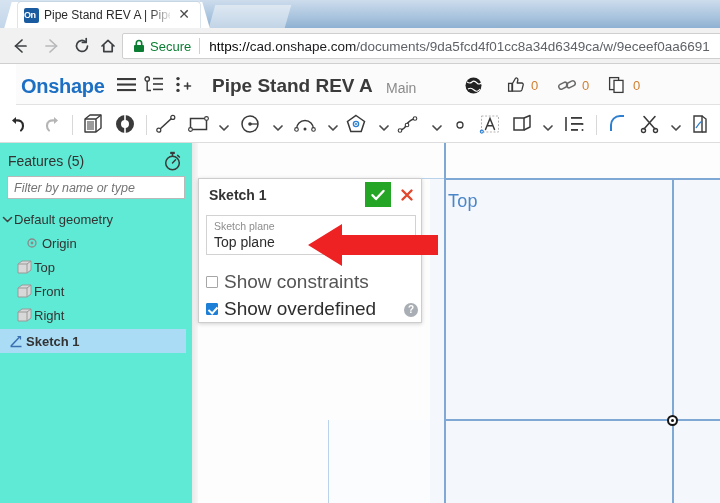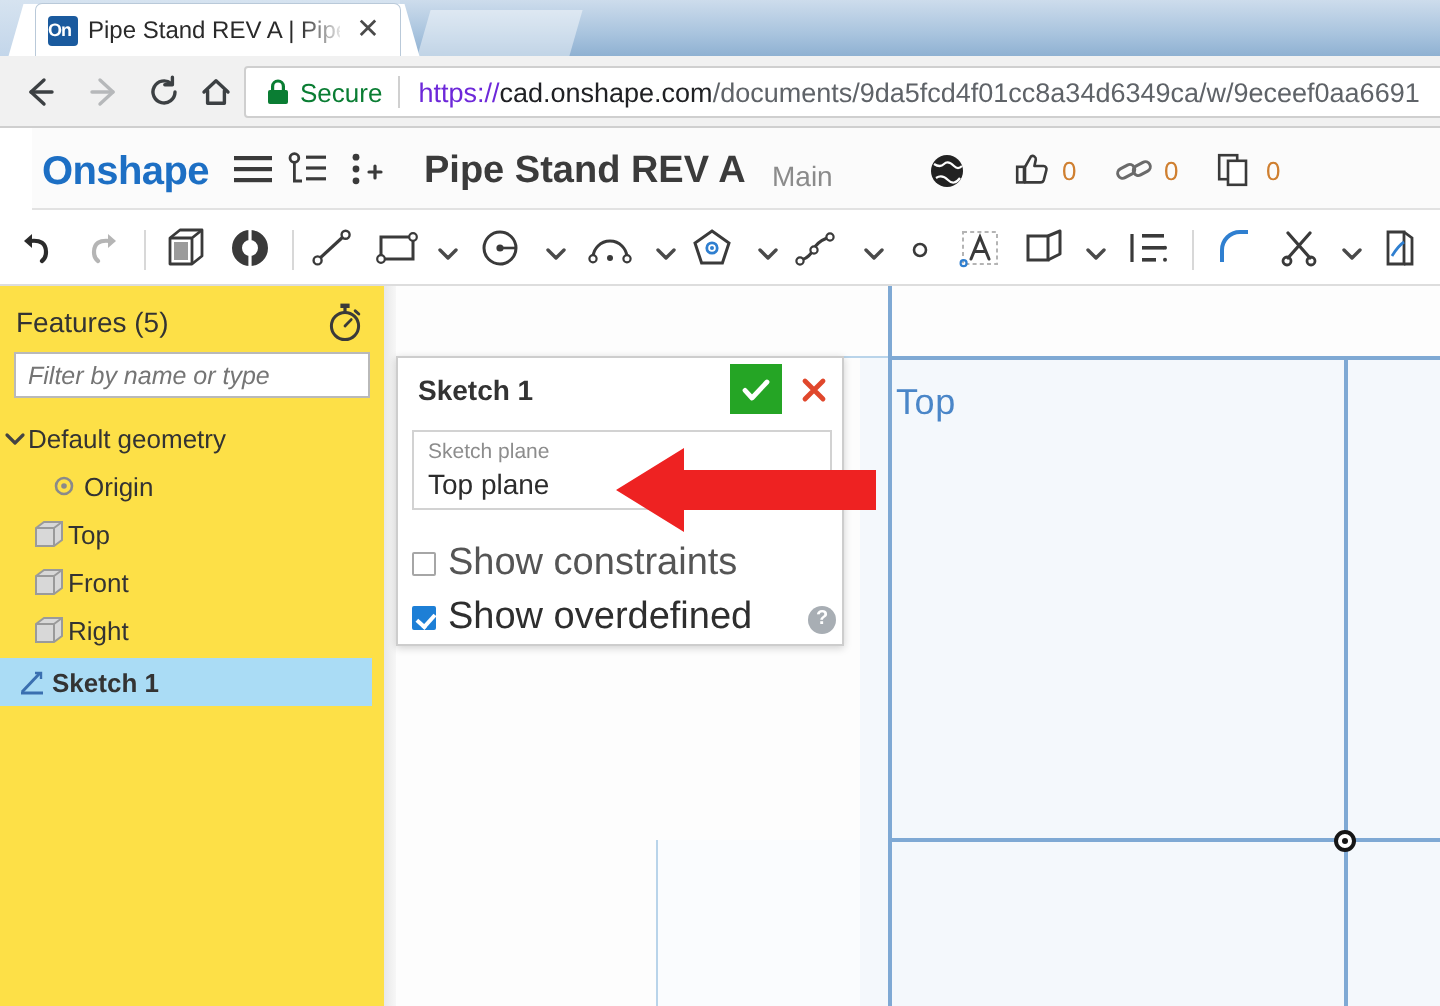--- a/index.html
+++ b/index.html
@@ -67,21 +67,21 @@
   .urlbox {
     position: absolute; left: 122px; top: 5px; width: 600px; height: 26px;
     background: #ffffff; border: 1px solid #cfcfcf; border-radius: 2px;
     display: flex; align-items: center; overflow: hidden;
   }
   .lock { margin-left: 10px; margin-right: 5px; display:flex; }
   .secure-txt { color: #0a7d33; font-size: 13px; margin-right: 8px; }
   .url-div { width: 1px; height: 16px; background: #d0d0d0; margin-right: 9px; }
   .url-txt { font-size: 13.5px; white-space: nowrap; color: #5f6368; }
   .url-txt .host { color: #202124; }
-  .url-txt .scheme { color: #6d28d9; }
+  .url-txt .scheme { color: #000000; }
 
   
   .osheader {
     position: absolute; left: 16px; top: 64px; width: 720px; height: 41px;
     background: #fbfbfb; border-bottom: 1px solid #e2e2e2;
   }
   .oslogo {
     position: absolute; left: 5px; top: 11px;
     font-size: 20px; font-weight: bold; color: #1d6fc4; letter-spacing: -0.3px;
   }
@@ -102,21 +102,21 @@
     position: absolute; left: 0; top: 105px; width: 720px; height: 38px;
     background: #ffffff; border-bottom: 1px solid #dddddd;
   }
   .tb { position: absolute; top: 8px; display: flex; align-items: center; justify-content: center; }
   .tb-sep { position: absolute; top: 10px; width: 1px; height: 20px; background: #d8d8d8; }
   .caret { position: absolute; top: 14px; width: 12px; height: 10px; }
 
   
   .panel {
     position: absolute; left: 0; top: 143px; width: 208px; height: 360px;
-    background: #fde047; border-right: 1px solid #dcdcdc;
+    background: #5eead4; border-right: 1px solid #dcdcdc;
   }
   .panel-title {
     position: absolute; left: 8px; top: 10px; font-size: 14px; color: #333333;
   }
   .panel-clock { position: absolute; left: 163px; top: 8px; }
   .filter-input {
     position: absolute; left: 7px; top: 33px; width: 178px; height: 23px;
     border: 1px solid #b9b9b9; background: #ffffff;
     font-family: "Liberation Sans", sans-serif;
     font-size: 12.5px; font-style: italic; color: #9a9a9a;

